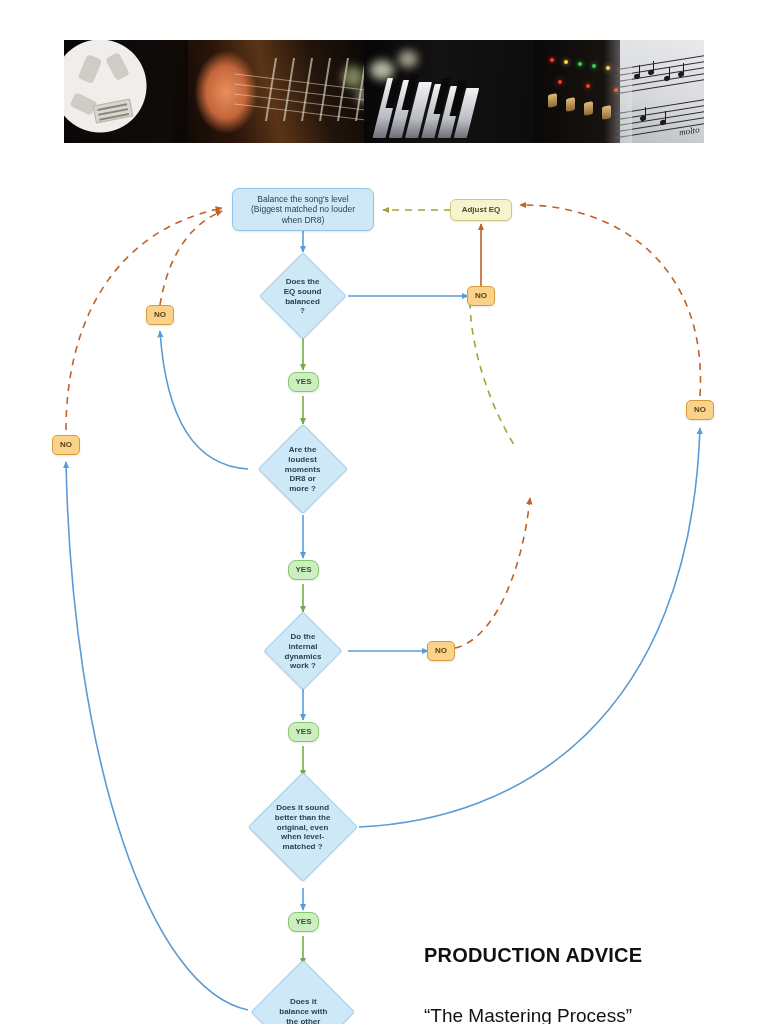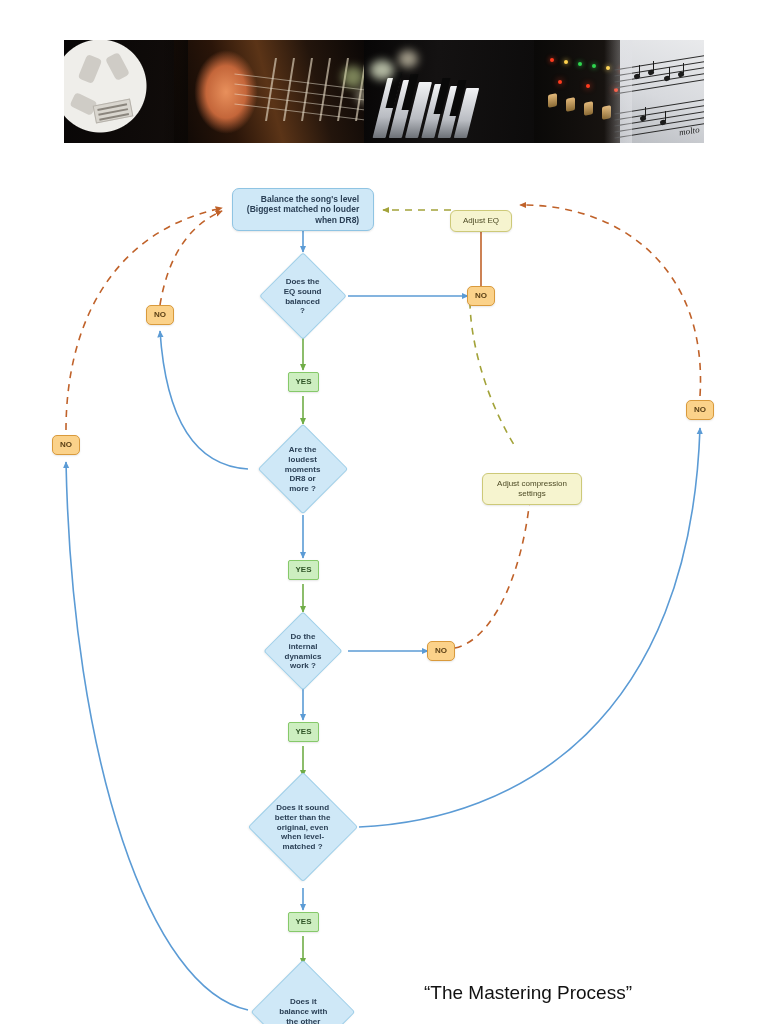--- a/index.html
+++ b/index.html
@@ -179,24 +179,23 @@
     text-align: center;
     color: #2a3f55;
     line-height: 1.22;
   }
   
   .proc {
     background: #cfe8f7;
     border: 1px solid #8fc4e3;
     border-radius: 7px;
     font-size: 8.5px;
-    font-weight: bold;
+    font-weight: normal;
     padding: 4px 3px;
     box-shadow: 0 1px 2px rgba(0,0,0,.10);
-    text-align: right;
   }
   
   .dec {
     background: #cfe8f7;
     border: 1px solid #9ecfe9;
     font-size: 8px;
     font-weight: bold;
     transform: rotate(45deg);
     border-radius: 3px;
     box-shadow: 0 1px 2px rgba(0,0,0,.08);
@@ -205,31 +204,30 @@
     display: block;
     transform: rotate(-45deg);
     white-space: nowrap;
   }
   
   .act {
     background: #f6f4cf;
     border: 1px solid #cdc978;
     border-radius: 6px;
     font-size: 8px;
-    font-weight: normal;
+    font-weight: bold;
     color: #4c4a24;
     padding: 3px 6px;
     box-shadow: 0 1px 2px rgba(0,0,0,.10);
-    margin-top: 11px;
   }
   
   .yes {
     background: #cdeec0;
     border: 1px solid #86c96a;
-    border-radius: 2px;
+    border-radius: 8px;
     font-size: 8px;
     font-weight: bold;
     color: #2f5426;
     box-shadow: 0 1px 2px rgba(0,0,0,.10);
   }
   
   .no {
     background: #fbd28a;
     border: 1px solid #d99a3c;
     border-radius: 5px;
@@ -422,26 +420,20 @@
       <span>Balance the song's level</span><br>
       <span>(Biggest matched no louder</span><br>
       <span>when DR8)</span>
     </span>
   </div>
 
   <div class="node act" style="left:450px;top:199px;width:62px;height:22px;">
     <span>Adjust EQ</span>
   </div>
 
-  <div class="node act" style="left:482px;top:462px;width:100px;height:32px;">
-    <span>
-      <span>Adjust compression</span><br>
-      <span>settings</span>
-    </span>
-  </div>
 
   <div class="node dec" style="left:272px;top:265px;width:62px;height:62px;">
     <span>
       <span>Does the</span><br>
       <span>EQ sound</span><br>
       <span>balanced</span><br>
       <span>?</span>
     </span>
   </div>
 
@@ -505,16 +497,17 @@
     <span>NO</span>
   </div>
   <div class="node no" style="left:52px;top:435px;width:28px;height:20px;">
     <span>NO</span>
   </div>
   <div class="node no" style="left:686px;top:400px;width:28px;height:20px;">
     <span>NO</span>
   </div>
 
   <div id="advice">
+    <div class="adv-title">PRODUCTION ADVICE</div>
     <div class="adv-sub">“The Mastering Process”</div>
   </div>
 
 </div>
 
 </body></html>

